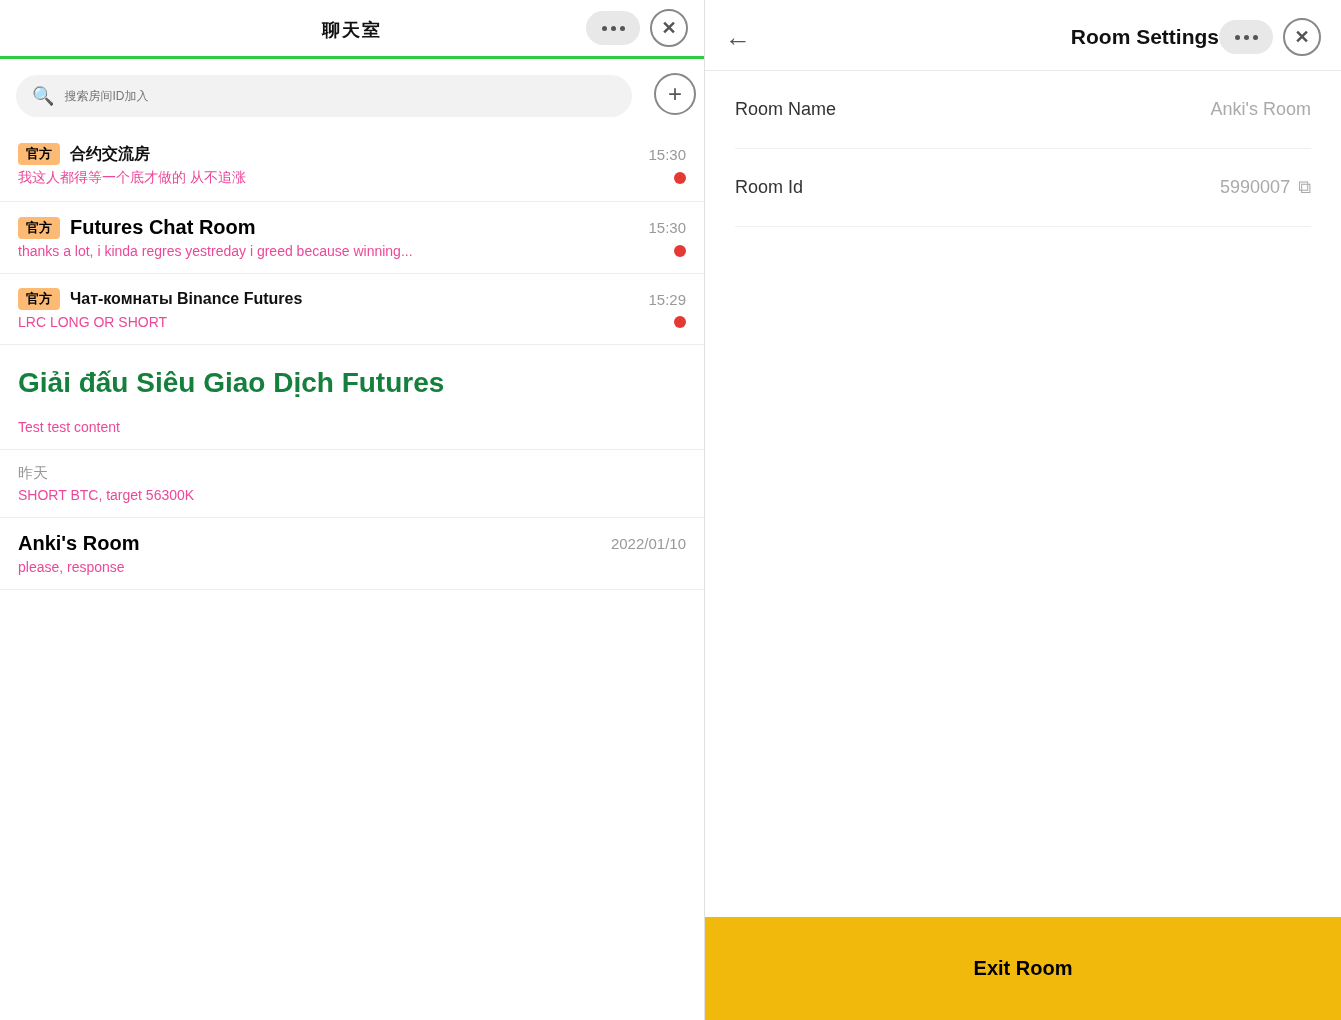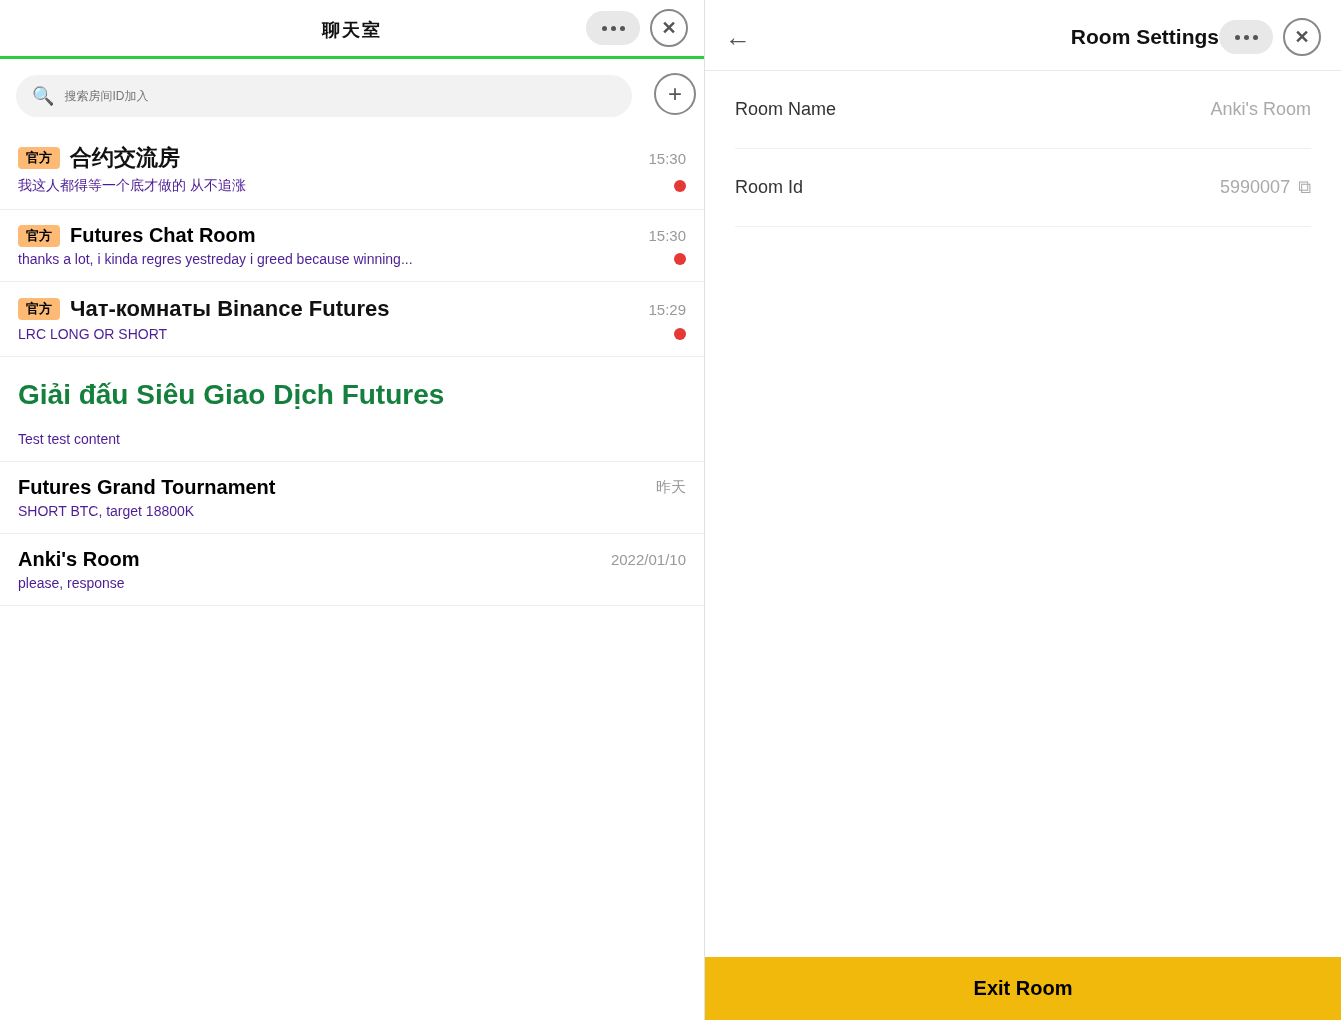--- a/index.html
+++ b/index.html
@@ -158,21 +158,21 @@
       background: #fdba74;
       color: #000;
       font-size: 13px;
       font-weight: 600;
       padding: 2px 8px;
       border-radius: 4px;
       white-space: nowrap;
     }
 
     .room-name {
-      font-size: 22px;
+      font-size: 16px;
       font-weight: 600;
       color: #111;
     }
 
     .room-name-bold {
       font-size: 20px;
       font-weight: 700;
       color: #000;
     }
 
@@ -182,21 +182,21 @@
     }
 
     .room-bottom-row {
       display: flex;
       align-items: center;
       justify-content: space-between;
     }
 
     .room-preview {
       font-size: 14px;
-      color: #4c1d95;
+      color: #ec4899;
       overflow: hidden;
       text-overflow: ellipsis;
       white-space: nowrap;
       max-width: 580px;
     }
 
     .unread-dot {
       width: 12px;
       height: 12px;
       background: #e53935;
@@ -290,21 +290,21 @@
       cursor: pointer;
     }
 
     .exit-room-btn {
       position: absolute;
       bottom: 0;
       left: 0;
       right: 0;
       background: #f0b90b;
       border: none;
-      padding: 20px;
+      padding: 40px;
       font-size: 20px;
       font-weight: 700;
       color: #000;
       cursor: pointer;
       text-align: center;
     }
   </style>
 </head>
 <body>
 
@@ -378,25 +378,24 @@
     </div>
 
     <div class="room-item">
       <div class="room-bottom-row">
         <span class="room-preview">Test test content</span>
       </div>
     </div>
 
     <div class="room-item">
       <div class="room-top-row">
-        <span class="room-name-bold">Futures Grand Tournament</span>
         <span class="room-time">昨天</span>
       </div>
       <div class="room-bottom-row">
-        <span class="room-preview">SHORT BTC, target 18800K</span>
+        <span class="room-preview">SHORT BTC, target 56300K</span>
       </div>
     </div>
 
     <div class="room-item">
       <div class="room-top-row">
         <span class="room-name-bold">Anki's Room</span>
         <span class="room-time">2022/01/10</span>
       </div>
       <div class="room-bottom-row">
         <span class="room-preview">please, response</span>

